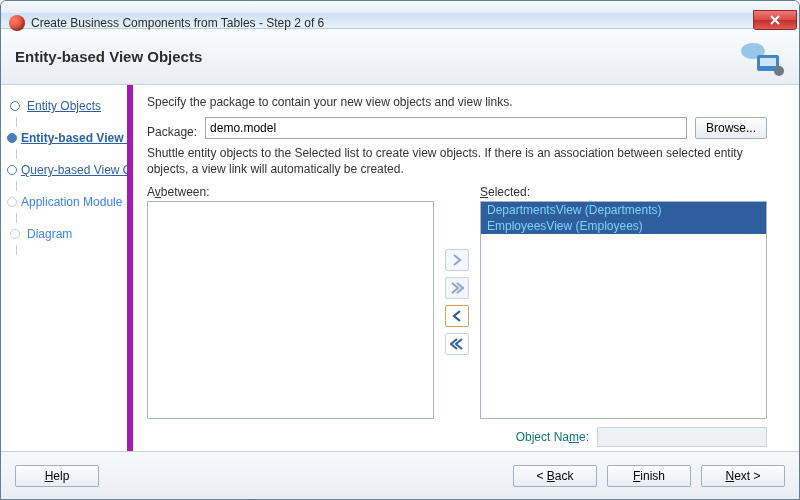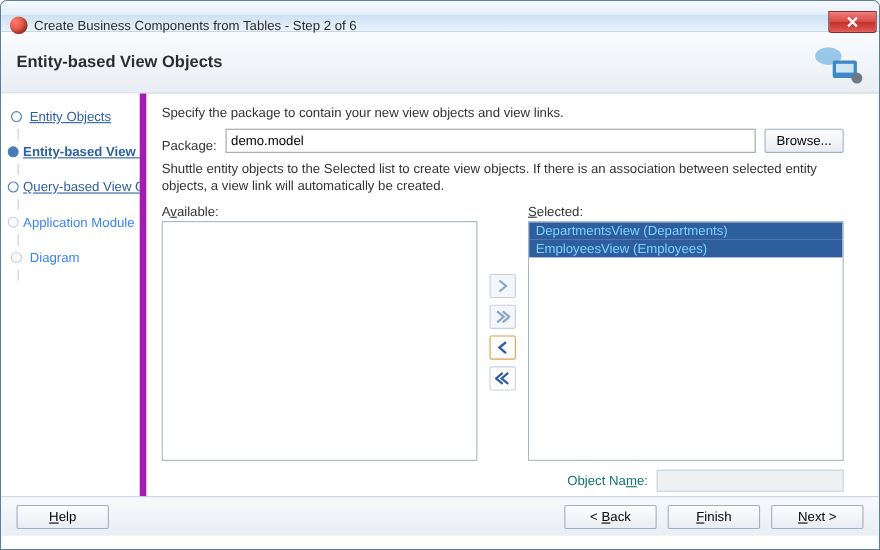--- a/index.html
+++ b/index.html
@@ -46,21 +46,21 @@
 .listbox .item + .item { }
 .shuttlebtns { width: 30px; display: flex; flex-direction: column; justify-content: center; gap: 6px; align-items: center; }
 .sbtn { width: 24px; height: 22px; border: 1px solid #c7d2de; background: #f3f6fa; display: flex; align-items: center; justify-content: center; color: #8aa7c6; border-radius: 2px; }
 .sbtn.enabled { border-color: #d9a24a; background: #fff; color: #2f5e9e; }
 .sbtn svg { width: 14px; height: 14px; }
 
 .objname { display: flex; align-items: center; justify-content: flex-end; gap: 8px; margin-top: 8px; }
 .objname label { color: #0f766e; }
 .objname input { width: 170px; height: 20px; border: 1px solid #c7d2de; background: #eef1f4; }
 
-.footer { height: 36px; border-top: 1px solid #c7d2de; background: linear-gradient(to bottom, #f7f9fc, #e9eef4); display: flex; align-items: center; padding: 0 14px; gap: 10px; }
+.footer { height: 48px; border-top: 1px solid #c7d2de; background: linear-gradient(to bottom, #f7f9fc, #e9eef4); display: flex; align-items: center; padding: 0 14px; gap: 10px; }
 .footer .spacer { flex: 1; }
 .footer .btn { min-width: 84px; }
 .footer .btn .ul { text-decoration: underline; }
 
 .app-icon-o { width:16px; height:16px; border-radius:50%; background: radial-gradient(circle at 30% 30%, #ff7a66, #c62f23); box-shadow: inset -2px -2px 3px rgba(0,0,0,0.3); }
 </style>
 </head>
 <body>
 
 <div class="window">
@@ -134,21 +134,21 @@
       <div class="pkgrow">
         <label><span>P</span><span class="ul">a</span><span>ckage:</span></label>
         <input type="text" value="demo.model" style="">
         <button class="btn"><span>Br</span><span class="ul">o</span><span>wse...</span></button>
       </div>
 
       <div class="instr2">Shuttle entity objects to the Selected list to create view objects.  If there is an association between selected entity objects, a view link will automatically be created.</div>
 
       <div class="shuttle">
         <div class="listcol">
-          <div class="lbl"><span>A</span><span style="text-decoration:underline">v</span><span>ailable:</span></div>
+          <div class="lbl"><span>A</span><span style="text-decoration:underline">v</span><span>between:</span></div>
           <div class="listbox"></div>
         </div>
 
         <div class="shuttlebtns">
           <div class="sbtn">
               <svg viewBox="0 0 14 14">
                 <path d="M4 2 L10 7 L4 12" fill="none" stroke="currentColor" stroke-width="2"></path>
               </svg>
             </div>
           <div class="sbtn">

